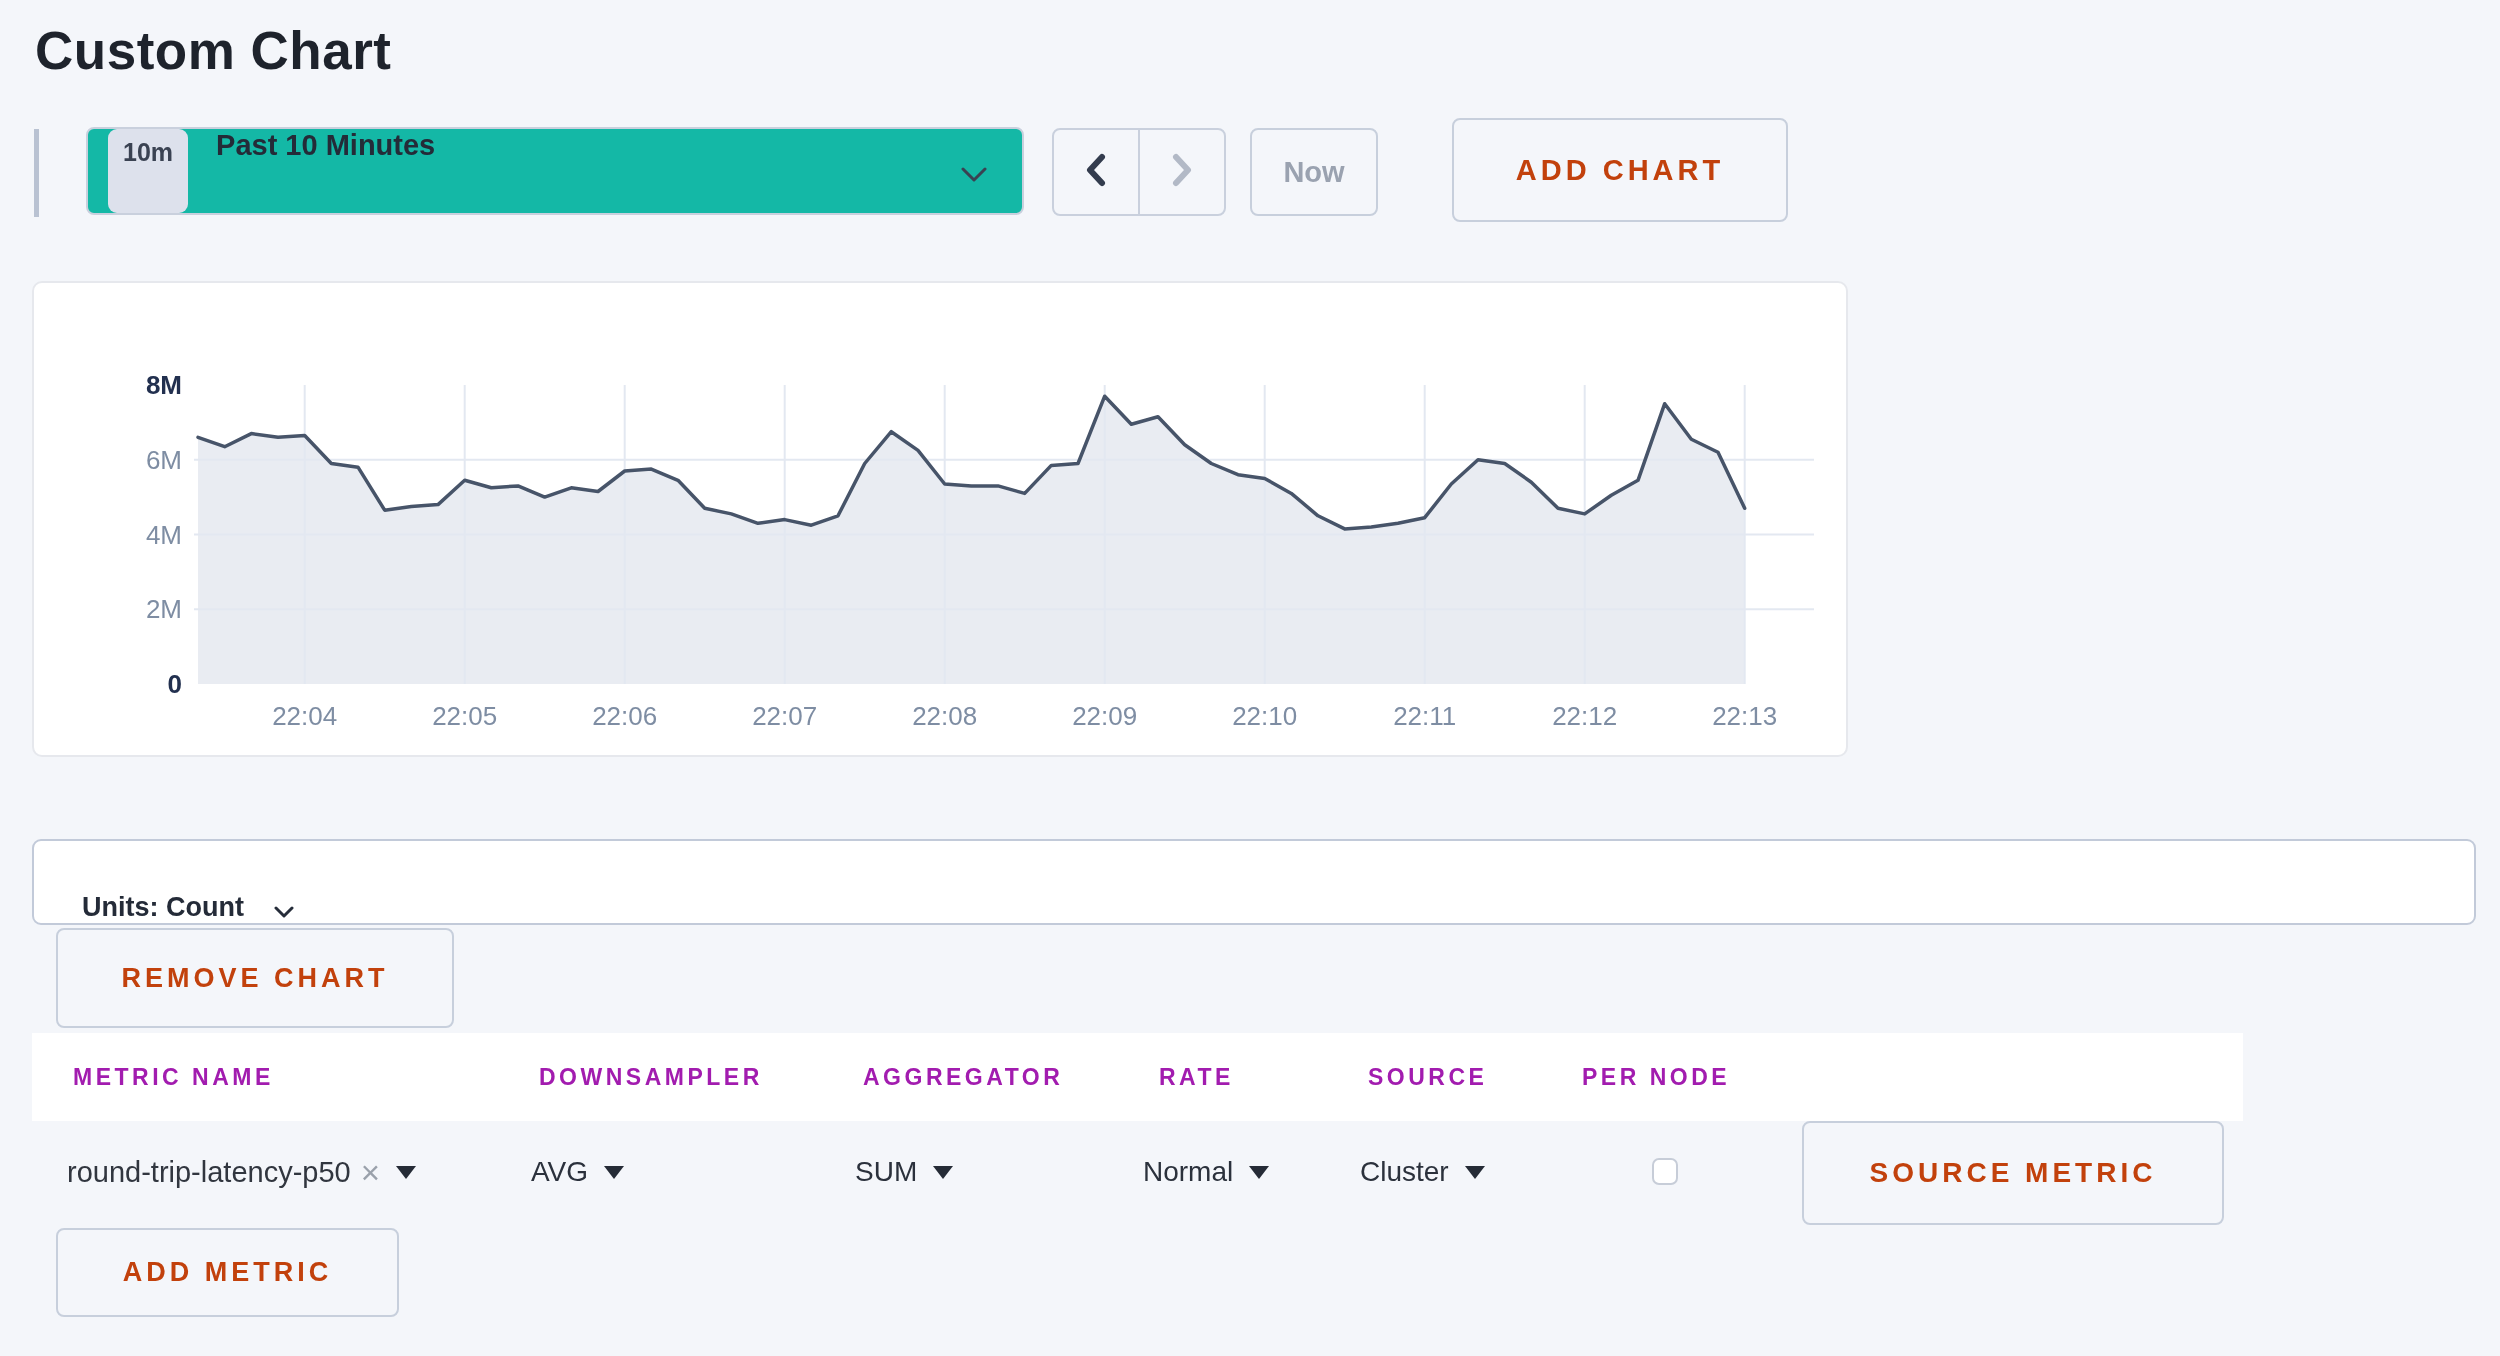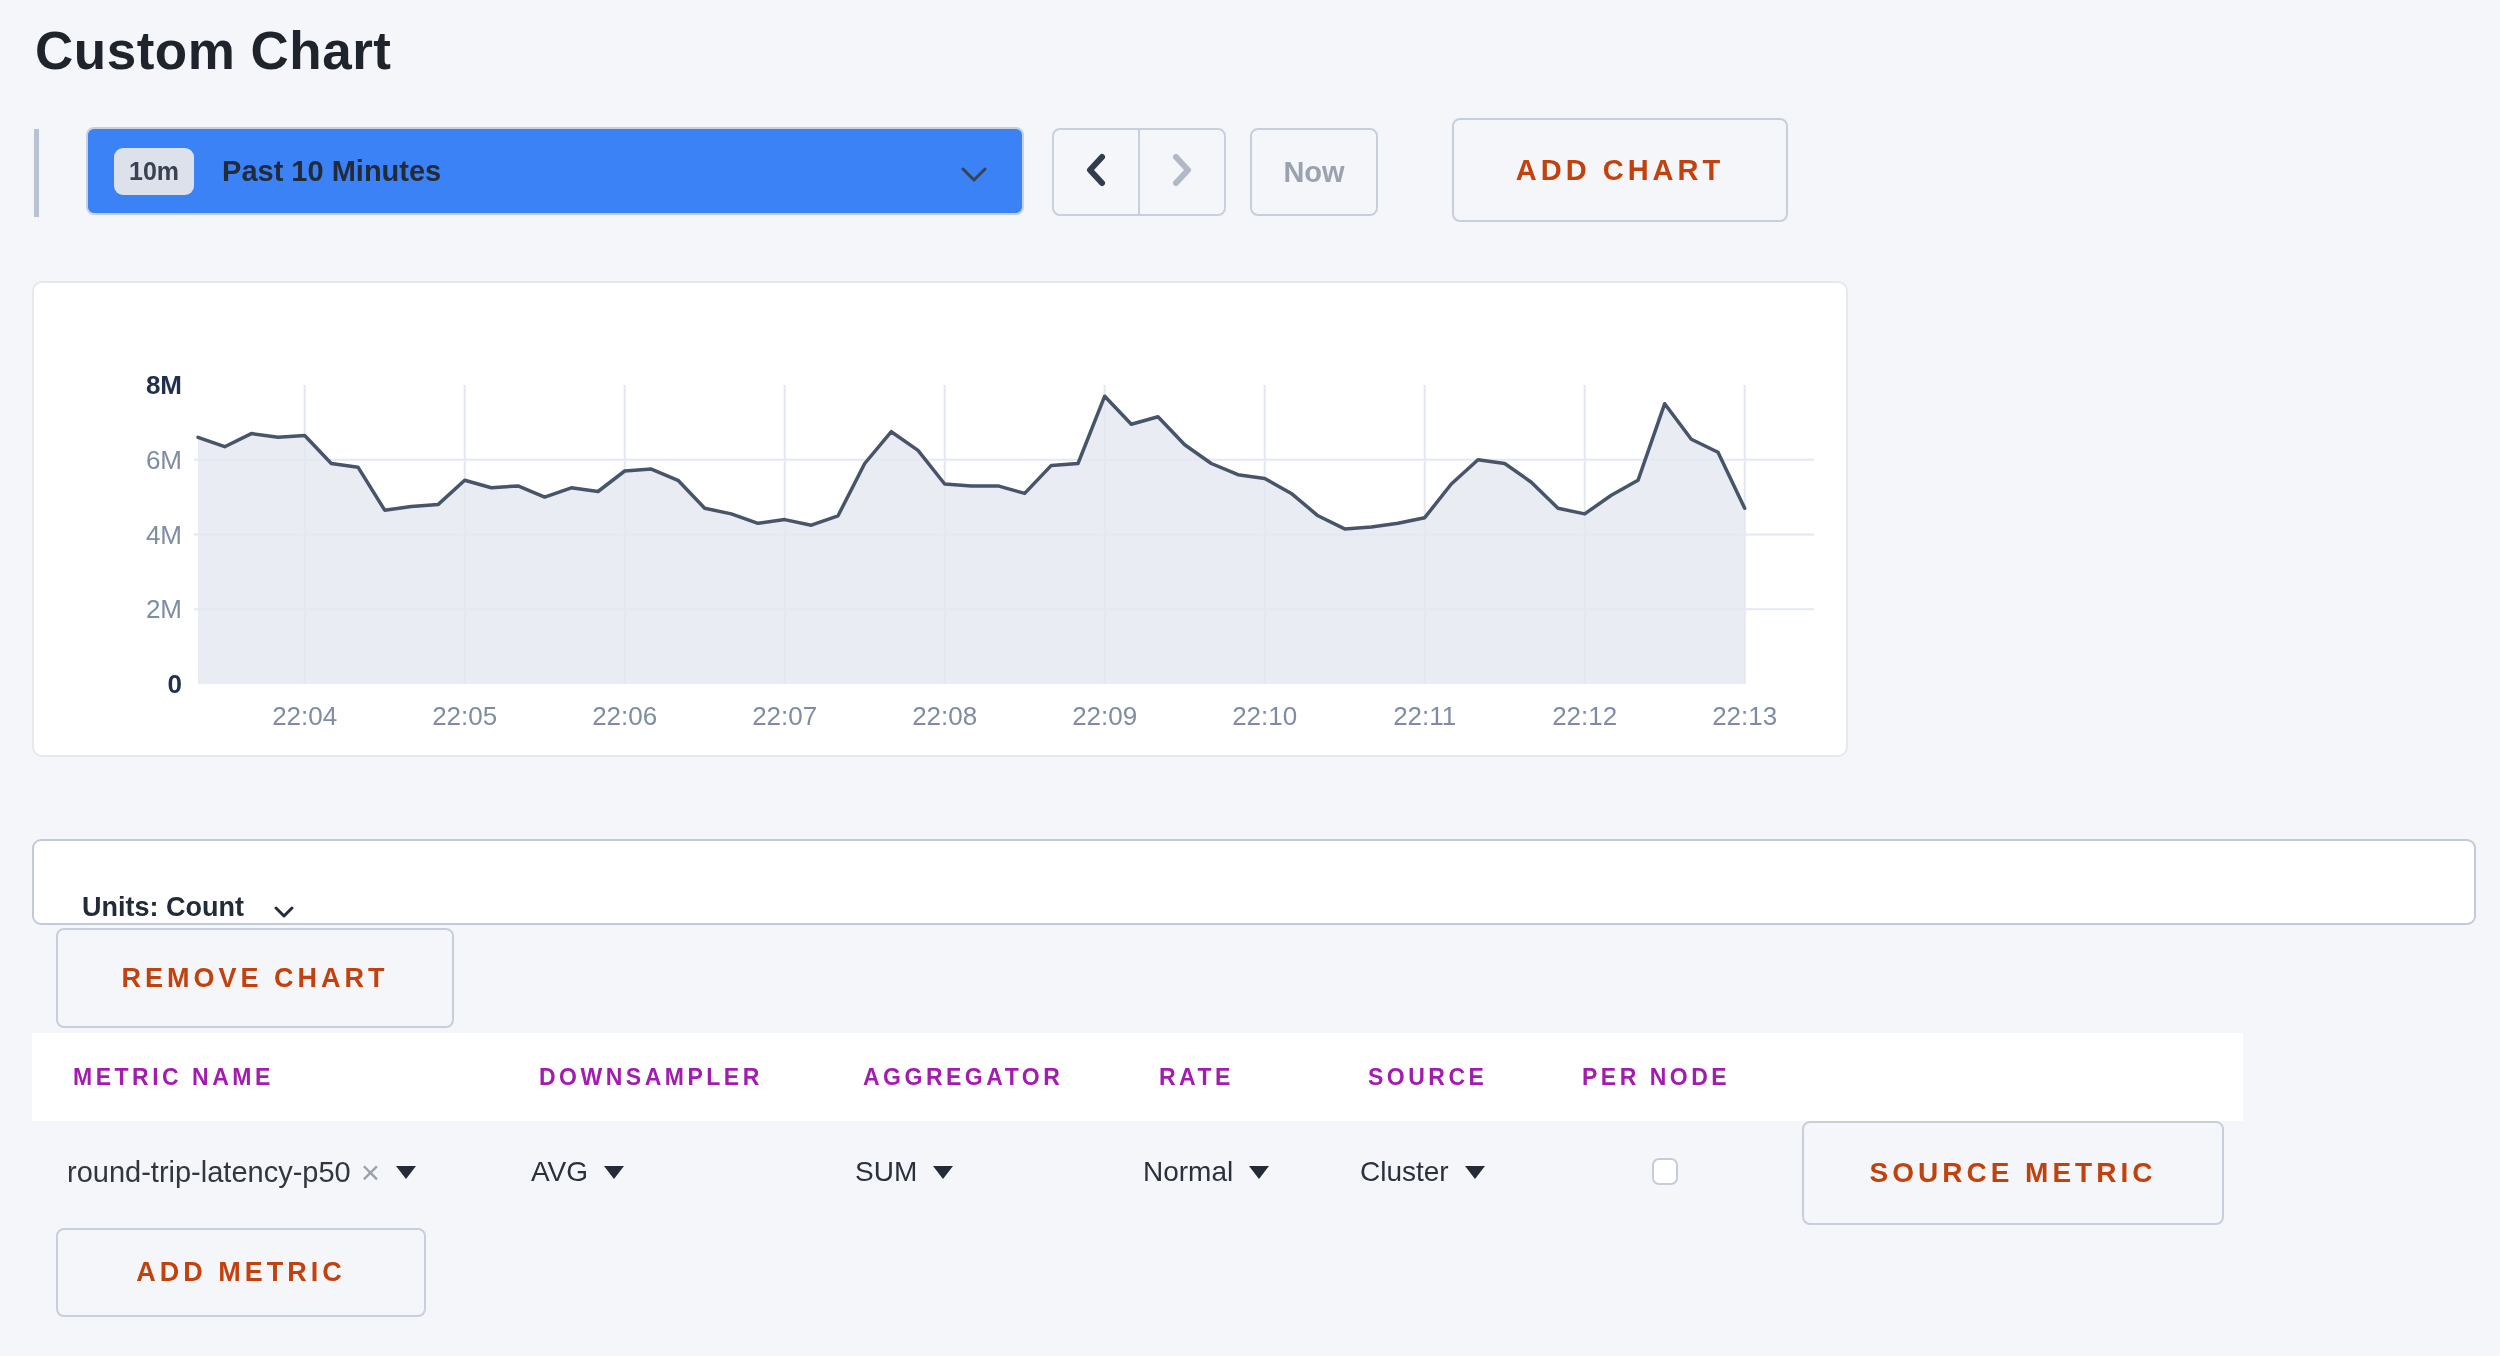--- a/index.html
+++ b/index.html
@@ -15,22 +15,22 @@
 
   .page-title{
     left:35px;top:20px;
     font-size:53px;font-weight:700;color:#1e232c;letter-spacing:.5px;
   }
 
   
   .accent-bar{left:34px;top:129px;width:5px;height:88px;background:#b9c2d2;}
   .time-select{
     left:86px;top:127px;width:938px;height:88px;
-    background:#3b82f6;border:2px solid #c9d0dd;border-radius:8px;
-    display:flex;align-items:center;box-sizing:border-box;padding-left:26px;
+    background:#14b8a6;border:2px solid #c9d0dd;border-radius:8px;
+    display:flex;box-sizing:border-box;padding-left:20px;
     cursor:pointer;
   }
   .range-badge{
     background:#dde1ec;color:#3a4252;border-radius:9px;
     font-size:25px;font-weight:700;padding:11px 15px;line-height:1;
   }
   .range-label{margin-left:28px;font-size:29px;font-weight:700;color:#242b38;}
   .time-select .chev{position:absolute;right:34px;top:38px;}
 
   .nav-group{
@@ -91,21 +91,21 @@
     width:0;height:0;display:inline-block;margin-left:16px;
     border-left:10px solid transparent;border-right:10px solid transparent;
     border-top:13px solid #252b36;
   }
   .checkbox{
     left:1652px;top:1158px;width:26px;height:27px;
     background:#ffffff;border:2px solid #c7cdd8;border-radius:7px;
     box-sizing:border-box;cursor:pointer;
   }
   .remove-metric-btn{left:1802px;top:1121px;width:422px;height:104px;font-size:28px;}
-  .add-metric-btn{left:56px;top:1228px;width:370px;height:89px;font-size:27px;}
+  .add-metric-btn{left:56px;top:1228px;width:343px;height:89px;font-size:27px;}
 </style>
 </head>
 <body>
 
 <div class="page">
 
   <div class="abs page-title">Custom Chart</div>
 
   <div class="abs accent-bar"></div>
 

